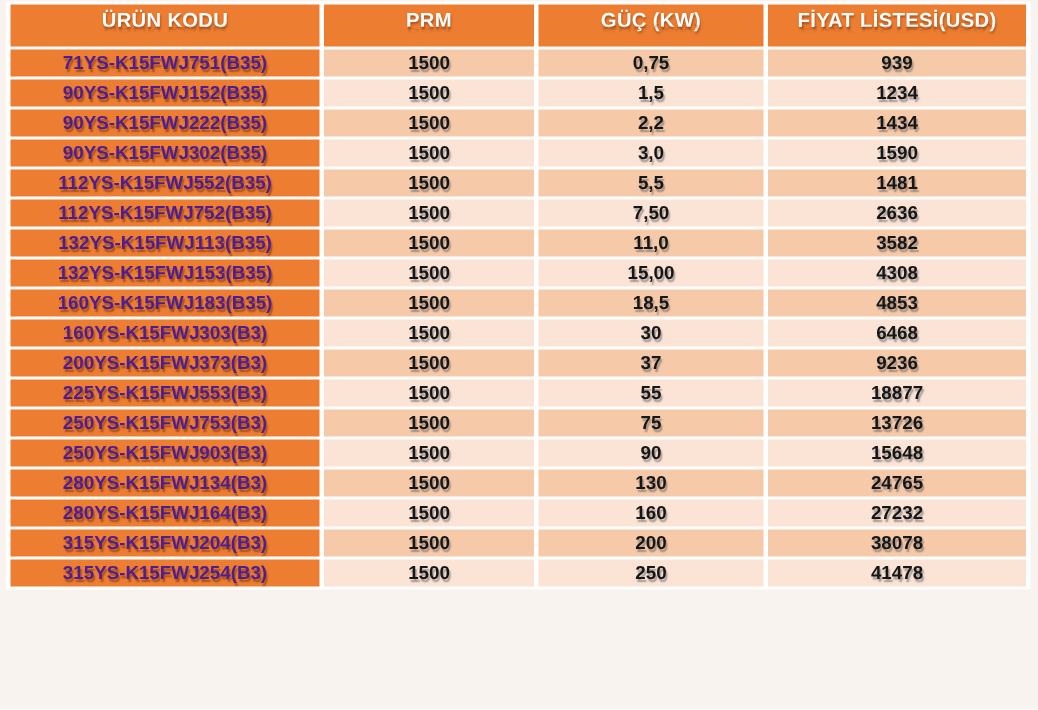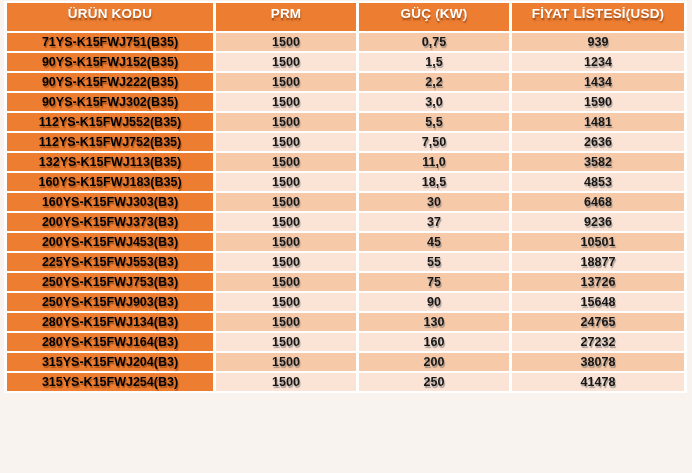--- a/index.html
+++ b/index.html
@@ -79,21 +79,21 @@
     vertical-align: middle;
     font-weight: bold;
     font-size: 12.5px;
     color: var(--cell-text);
     text-shadow: 1px 1.8px 1px rgba(95,95,95,0.55);
     white-space: nowrap;
     overflow: hidden;
   }
   td.code {
     background: var(--label-bg);
-    color: #000000;
+    color: #4c1d95;
     text-shadow: 1px 1.8px 1px rgba(135,60,12,0.65);
   }
   tr:nth-child(odd)  td:not(.code) { background: var(--row-odd); }
   tr:nth-child(even) td:not(.code) { background: var(--row-even); }
 </style>
 </head>
 <body>
 
 <div class="table-wrap">
   <table class="price-table">
@@ -168,42 +168,42 @@
           <td>7,50</td>
           <td>2636</td>
         </tr>
         <tr>
           <td class="code">132YS-K15FWJ113(B35)</td>
           <td>1500</td>
           <td>11,0</td>
           <td>3582</td>
         </tr>
         <tr>
+          <td class="code">132YS-K15FWJ153(B35)</td>
+          <td>1500</td>
+          <td>15,00</td>
+          <td>4308</td>
+        </tr>
+        <tr>
           <td class="code">160YS-K15FWJ183(B35)</td>
           <td>1500</td>
           <td>18,5</td>
           <td>4853</td>
         </tr>
         <tr>
           <td class="code">160YS-K15FWJ303(B3)</td>
           <td>1500</td>
           <td>30</td>
           <td>6468</td>
         </tr>
         <tr>
           <td class="code">200YS-K15FWJ373(B3)</td>
           <td>1500</td>
           <td>37</td>
           <td>9236</td>
-        </tr>
-        <tr>
-          <td class="code">200YS-K15FWJ453(B3)</td>
-          <td>1500</td>
-          <td>45</td>
-          <td>10501</td>
         </tr>
         <tr>
           <td class="code">225YS-K15FWJ553(B3)</td>
           <td>1500</td>
           <td>55</td>
           <td>18877</td>
         </tr>
         <tr>
           <td class="code">250YS-K15FWJ753(B3)</td>
           <td>1500</td>

